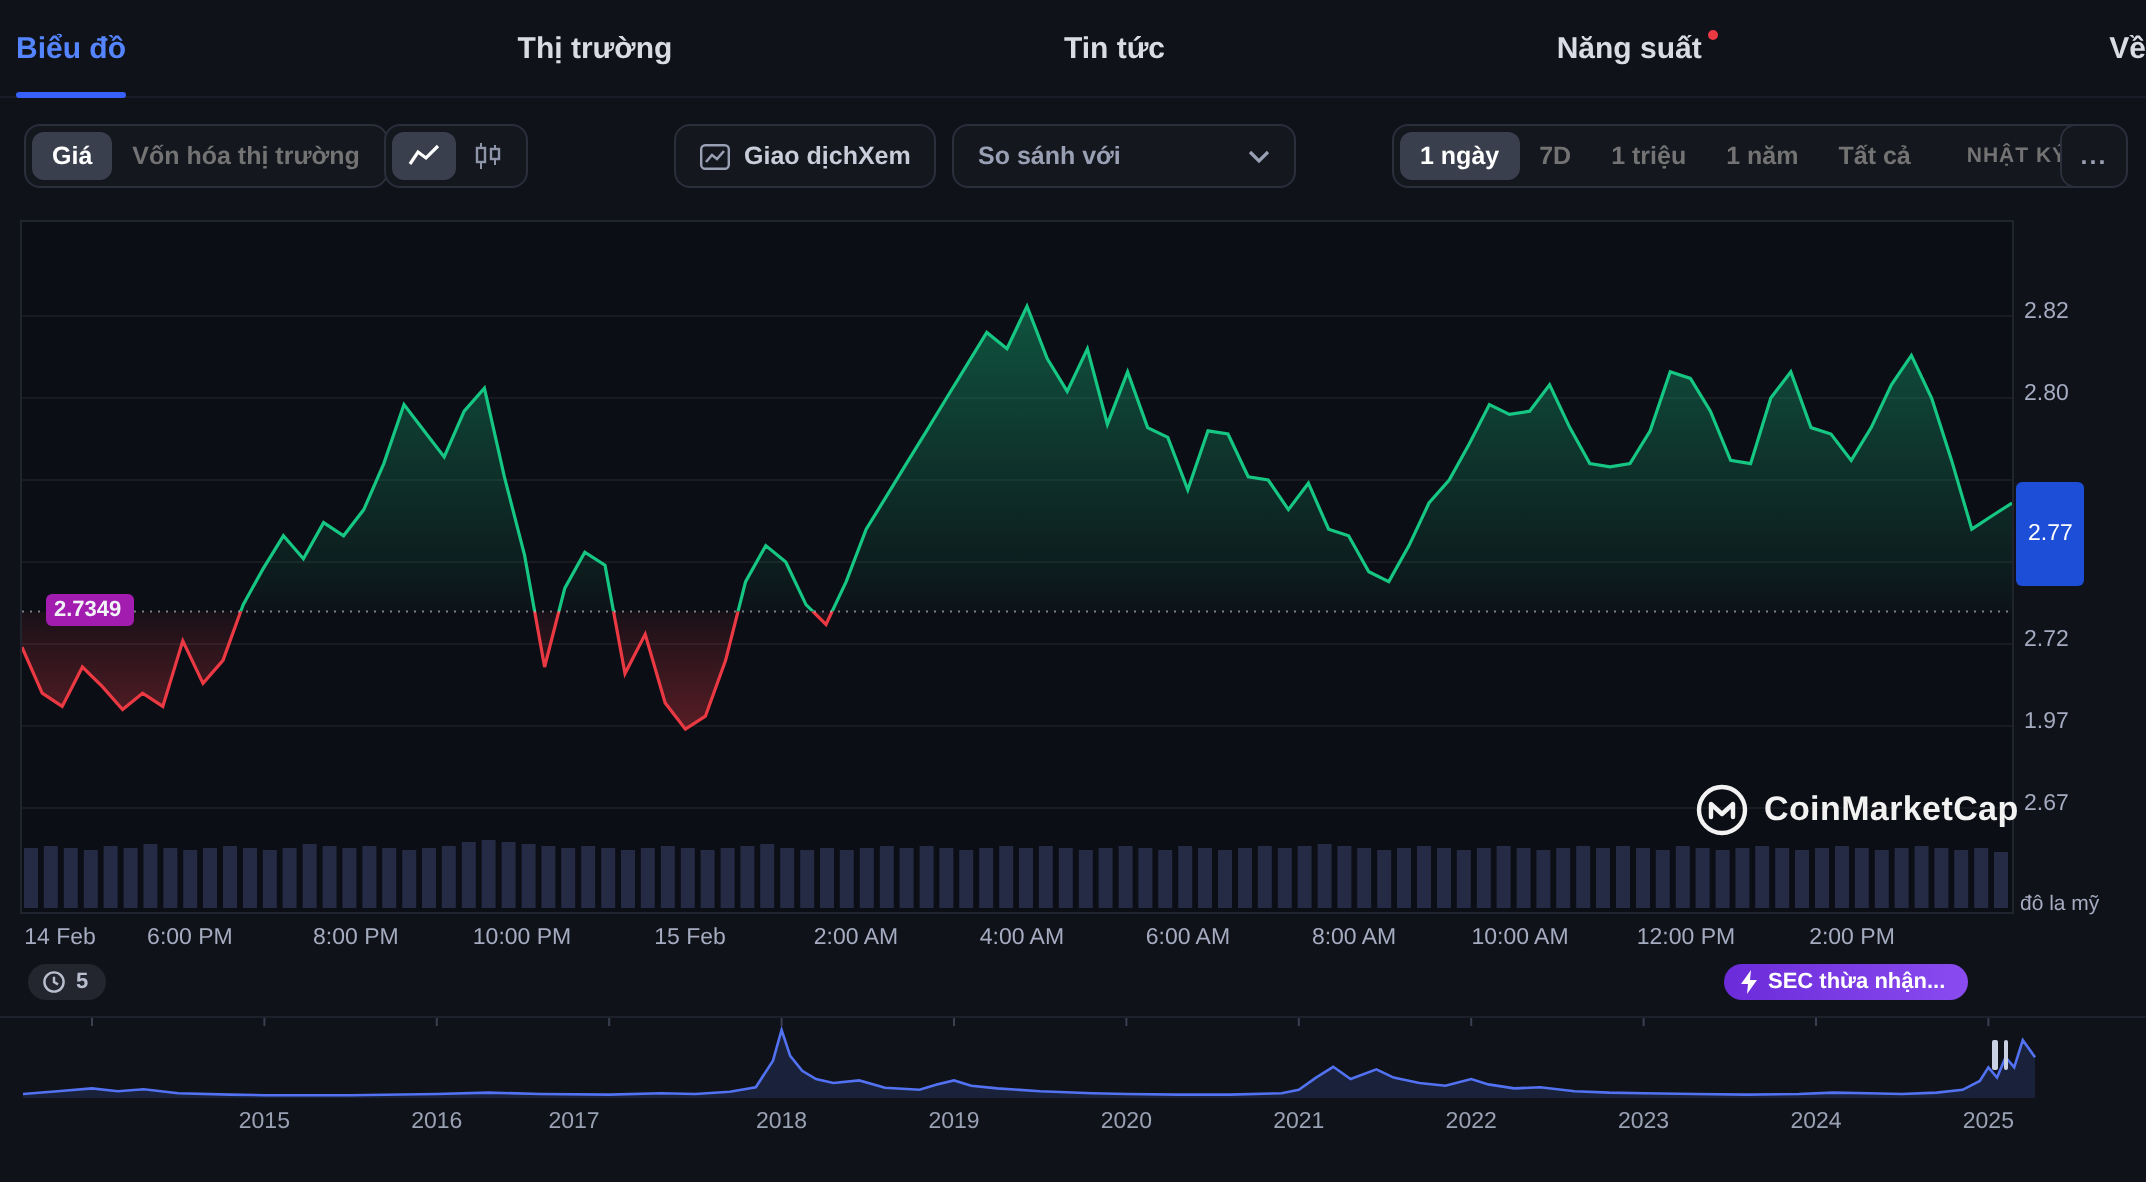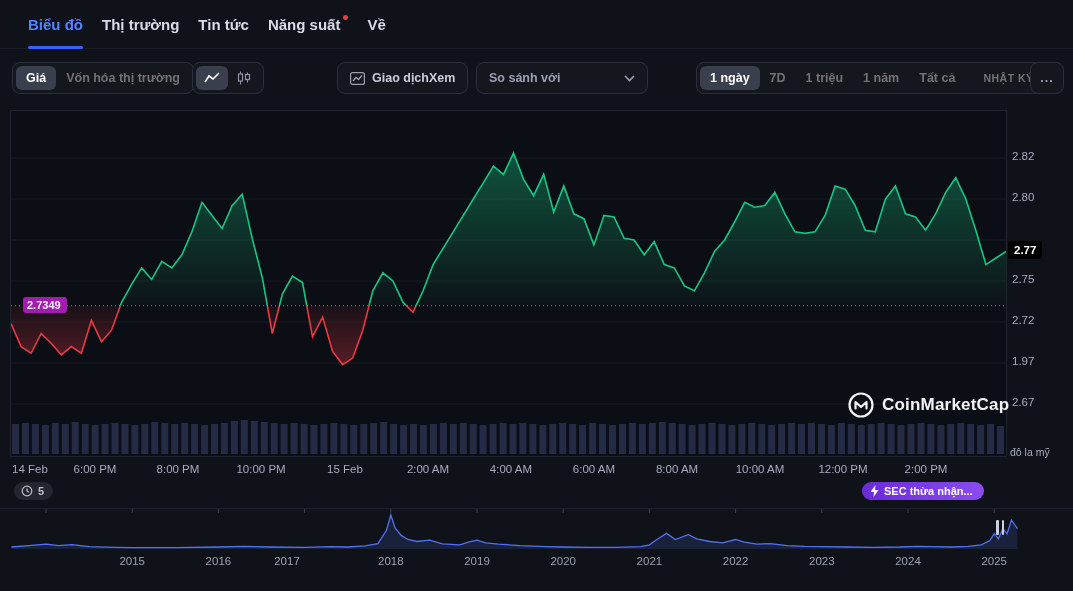--- a/index.html
+++ b/index.html
@@ -1,41 +1,41 @@
 <!DOCTYPE html>
 <html><head>
 <meta charset="utf-8">
 <style>
   html,body{margin:0;padding:0;background:#0f1219;}
   body{width:1073px;height:591px;font-family:"Liberation Sans",sans-serif;color:#e8eaf1;overflow:hidden;}
   .app{position:relative;width:1073px;height:591px;background:#0f1219;}
 
   
-  .topnav{position:absolute;left:0;top:0;right:0;height:48px;display:flex;align-items:stretch;gap:19px;padding-left:28px;border-bottom:1px solid #1a1d27;}
+  .topnav{position:absolute;left:0;top:0;right:0;height:48px;display:flex;align-items:stretch;gap:41px;padding-left:8px;border-bottom:1px solid #1a1d27;justify-content:space-between;}
   .nav-item{position:relative;display:flex;align-items:center;font-size:15px;font-weight:700;color:#d9dce5;cursor:pointer;white-space:nowrap;}
   .nav-item.active{color:#5584ff;}
   .nav-item.active::after{content:"";position:absolute;left:0;right:0;bottom:-1px;height:3px;background:#3861fb;border-radius:2px;}
   .red-dot{width:5px;height:5px;border-radius:50%;background:#ea3943;margin-left:3px;transform:translateY(-7px);}
 
   
   .toolbar{position:absolute;left:0;top:62px;right:0;height:32px;}
   .seg-group{position:absolute;top:0;display:flex;align-items:center;height:32px;background:#15171f;border:1px solid #2b2e3b;border-radius:8px;padding:0 3px;box-sizing:border-box;}
   .seg{display:flex;align-items:center;justify-content:center;height:24px;padding:0 10px;border-radius:6px;color:#737373;font-size:12.5px;font-weight:700;cursor:pointer;white-space:nowrap;}
   .seg.active{background:#3a3f4d;color:#ffffff;}
   .seg.icon{padding:0 8px;}
   .btn{position:absolute;top:0;display:flex;align-items:center;gap:7px;height:32px;background:#15171f;border:1px solid #2b2e3b;border-radius:8px;padding:0 12px;box-sizing:border-box;color:#c8cdd9;font-size:12.5px;font-weight:700;cursor:pointer;white-space:nowrap;}
   .btn.compare{width:172px;justify-content:space-between;color:#9aa0b4;}
   .btn.more{width:34px;justify-content:center;color:#9aa0b4;font-weight:700;letter-spacing:1px;}
   .ranges .seg.log{font-size:10.5px;letter-spacing:.5px;margin-left:8px;}
 
   
   .plot{position:absolute;left:10px;top:110px;width:995px;height:345px;background:#0c0e15;border:1px solid #20242f;box-sizing:content-box;cursor:crosshair;}
   .plot svg{display:block;}
   .baseline-chip{position:absolute;left:11px;background:#a21caf;color:#f2f3f7;font-size:11px;font-weight:700;padding:2px 6px 2px 4px;border-radius:3px;z-index:5;margin-left:12px;}
-  .price-badge{position:absolute;left:1008px;background:#000000;color:#ffffff;font-size:11.5px;font-weight:700;padding:3px 6px;border-radius:3px;z-index:5;}
+  .price-badge{position:absolute;left:1008px;background:#1d4ed8;color:#ffffff;font-size:11.5px;font-weight:400;padding:20px 6px;border-radius:3px;z-index:5;}
   .y-label{position:absolute;left:1012px;font-size:11.5px;color:#a5abc0;white-space:nowrap;}
   .unit-label{position:absolute;left:1010px;top:446px;font-size:10.5px;color:#a5abc0;white-space:nowrap;text-align:center;}
   .x-label{position:absolute;top:463px;transform:translateX(-50%);font-size:11.5px;color:#a5abc0;white-space:nowrap;}
 
   .watermark{position:absolute;left:848px;top:392px;display:flex;align-items:center;gap:8px;opacity:.95;}
   .watermark .wm-text{font-size:17px;font-weight:700;color:#ffffff;letter-spacing:.2px;}
 
   
   .history-pill{position:absolute;left:14px;top:482px;display:flex;align-items:center;gap:5px;background:#23262f;border-radius:12px;padding:3px 9px 3px 7px;font-size:11px;font-weight:700;color:#b9bfce;cursor:pointer;}
   .news-badge{position:absolute;left:862px;top:482px;display:flex;align-items:center;gap:5px;background:linear-gradient(90deg,#6b2bd9,#8a4bf0);border-radius:12px;padding:3px 11px 3px 8px;font-size:11px;font-weight:700;color:#ffffff;cursor:pointer;white-space:nowrap;}

